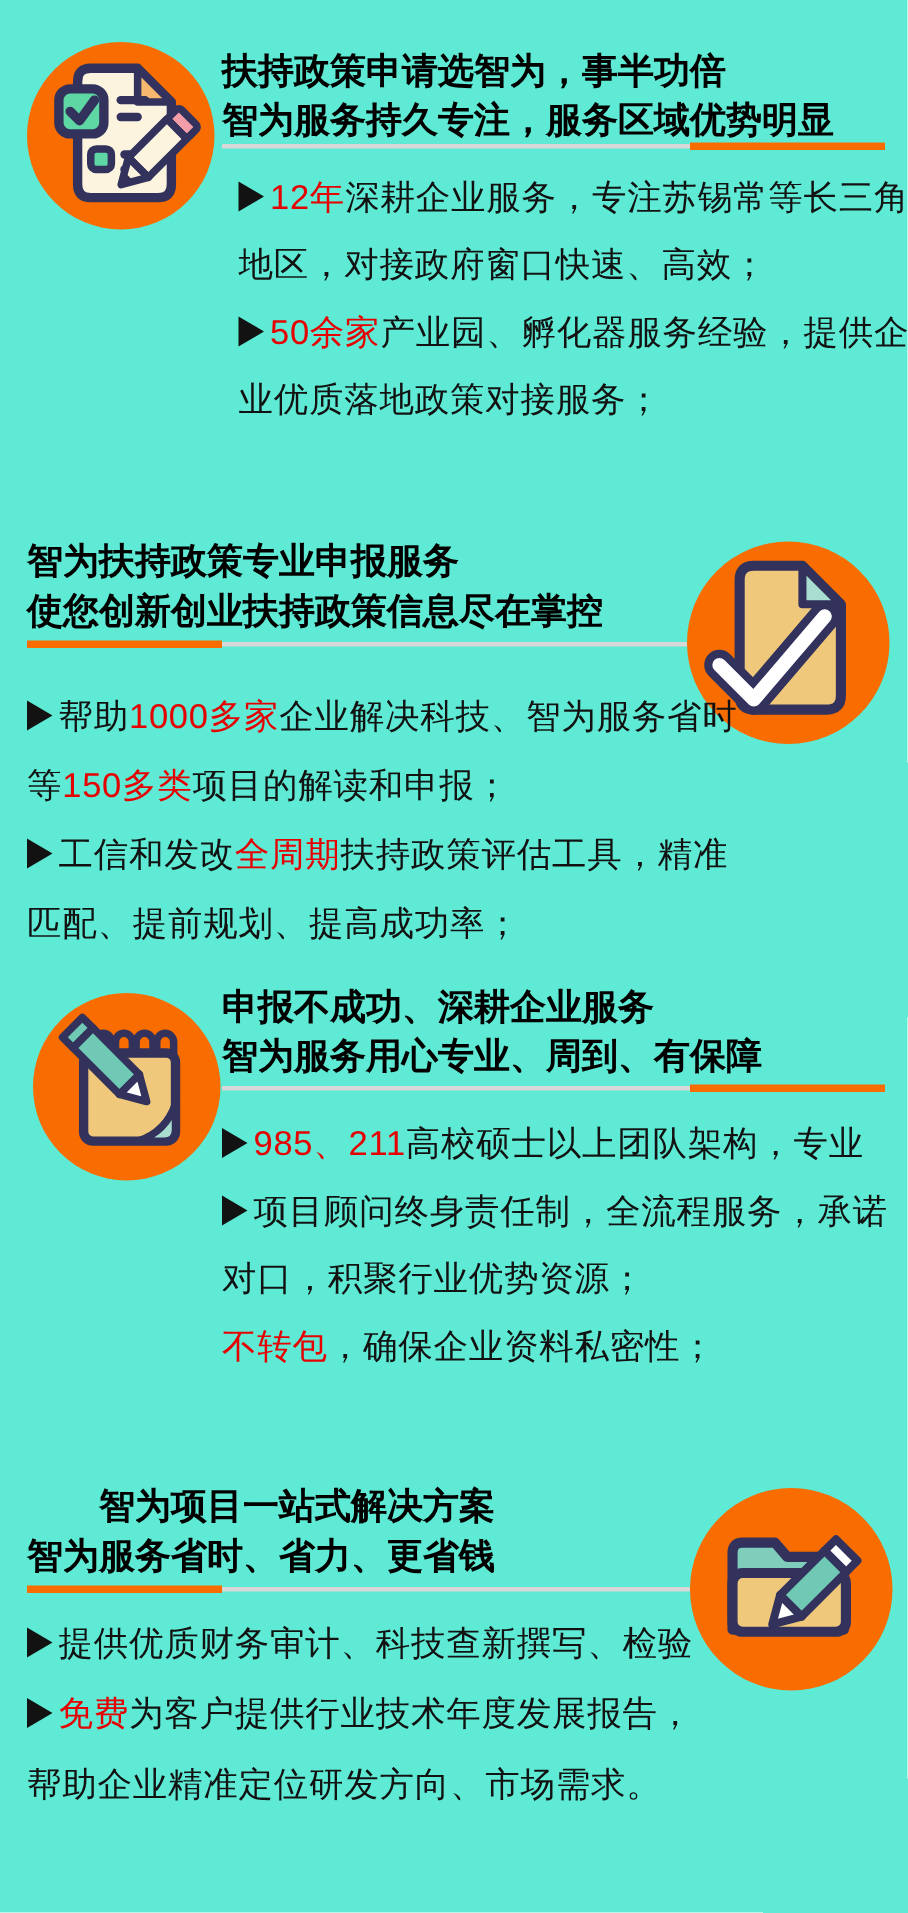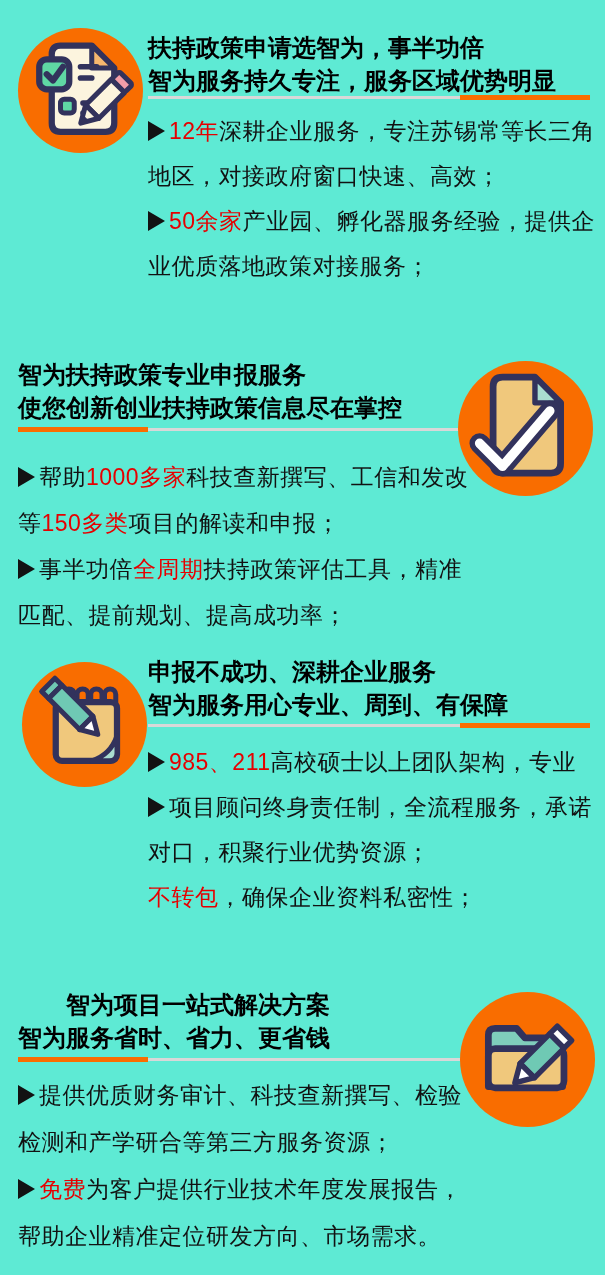--- a/index.html
+++ b/index.html
@@ -52,21 +52,21 @@
       </g>
     </svg>
   </div>
   <div class="heading" style="left:148px;top:31px;">
     <div>扶持政策申请选智为，事半功倍</div>
     <div>智为服务持久专注，服务区域优势明显</div>
   </div>
   <div class="divider" style="left:148px;top:96px;width:442px;">
       <span class="oseg oseg-right"></span>
     </div>
-  <div class="bullets lh45" style="left:148px;top:109px;">
+  <div class="bullets lh45" style="left:159px;top:109px;">
     <div class="bline"><span class="tri"></span><span class="red">12年</span><span>深耕企业服务，专注苏锡常等长三角</span></div>
     <div class="bline"><span>地区，对接政府窗口快速、高效；</span></div>
     <div class="bline"><span class="tri"></span><span class="red">50余家</span><span>产业园、孵化器服务经验，提供企</span></div>
     <div class="bline"><span>业优质落地政策对接服务；</span></div>
   </div>
 
   <div class="heading" style="left:18px;top:358px;">
     <div>智为扶持政策专业申报服务</div>
     <div>使您创新创业扶持政策信息尽在掌控</div>
   </div>
@@ -77,23 +77,23 @@
     <svg viewBox="0 0 100 100">
       <g stroke="#32325C" stroke-linejoin="round" stroke-linecap="round">
         <path d="M33 12 H57 L76 31 V76 Q76 83 69 83 H33 Q26 83 26 76 V19 Q26 12 33 12 Z" fill="#F0C87C" stroke-width="5"></path>
         <path d="M57 12 L76 31 H57 Z" fill="#A9DDD0" stroke-width="4"></path>
         <path d="M16 61 L33 78 L68 37" fill="none" stroke-width="15"></path>
         <path d="M16 61 L33 78 L68 37" fill="none" stroke="#FFFFFF" stroke-width="7"></path>
       </g>
     </svg>
   </div>
   <div class="bullets lh46" style="left:18px;top:454px;">
-    <div class="bline"><span class="tri"></span><span>帮助</span><span class="red">1000多家</span><span>科技查新撰写、工信和发改</span></div>
+    <div class="bline"><span class="tri"></span><span>帮助</span><span class="red">1000多家</span><span>企业解决科技、智为服务省时</span></div>
     <div class="bline"><span>等</span><span class="red">150多类</span><span>项目的解读和申报；</span></div>
-    <div class="bline"><span class="tri"></span><span>事半功倍</span><span class="red">全周期</span><span>扶持政策评估工具，精准</span></div>
+    <div class="bline"><span class="tri"></span><span>工信和发改</span><span class="red">全周期</span><span>扶持政策评估工具，精准</span></div>
     <div class="bline"><span>匹配、提前规划、提高成功率；</span></div>
   </div>
 
   <div class="circle" style="left:22px;top:662px;width:125px;height:125px;">
     <svg viewBox="0 0 100 100">
       <g stroke="#32325C" stroke-linejoin="round" stroke-linecap="round">
         <path d="M33 33 V26 A4.5 4.5 0 0 1 42 26 V33" fill="none" stroke-width="4"></path>
         <path d="M44 33 V26 A4.5 4.5 0 0 1 53 26 V33" fill="none" stroke-width="4"></path>
         <path d="M55 33 V26 A4.5 4.5 0 0 1 64 26 V33" fill="none" stroke-width="4"></path>
         <path d="M66 33 V26 A4.5 4.5 0 0 1 75 26 V33" fill="none" stroke-width="4"></path>
@@ -136,18 +136,17 @@
         <g transform="rotate(45 59 49)">
           <rect x="51.5" y="23" width="15" height="8" fill="#FFFFFF" stroke-width="4"></rect>
           <rect x="51.5" y="31" width="15" height="31" fill="#6FC9B4" stroke-width="4"></rect>
           <path d="M51.5 62 H66.5 L59 75 Z" fill="#FFFFFF" stroke-width="4"></path>
         </g>
       </g>
     </svg>
   </div>
   <div class="bullets lh47" style="left:18px;top:1072px;">
     <div class="bline"><span class="tri"></span><span>提供优质财务审计、科技查新撰写、检验</span></div>
-    <div class="bline"><span>检测和产学研合等第三方服务资源；</span></div>
     <div class="bline"><span class="tri"></span><span class="red">免费</span><span>为客户提供行业技术年度发展报告，</span></div>
     <div class="bline"><span>帮助企业精准定位研发方向、市场需求。</span></div>
   </div>
 
 </div>
 
 </body></html>

